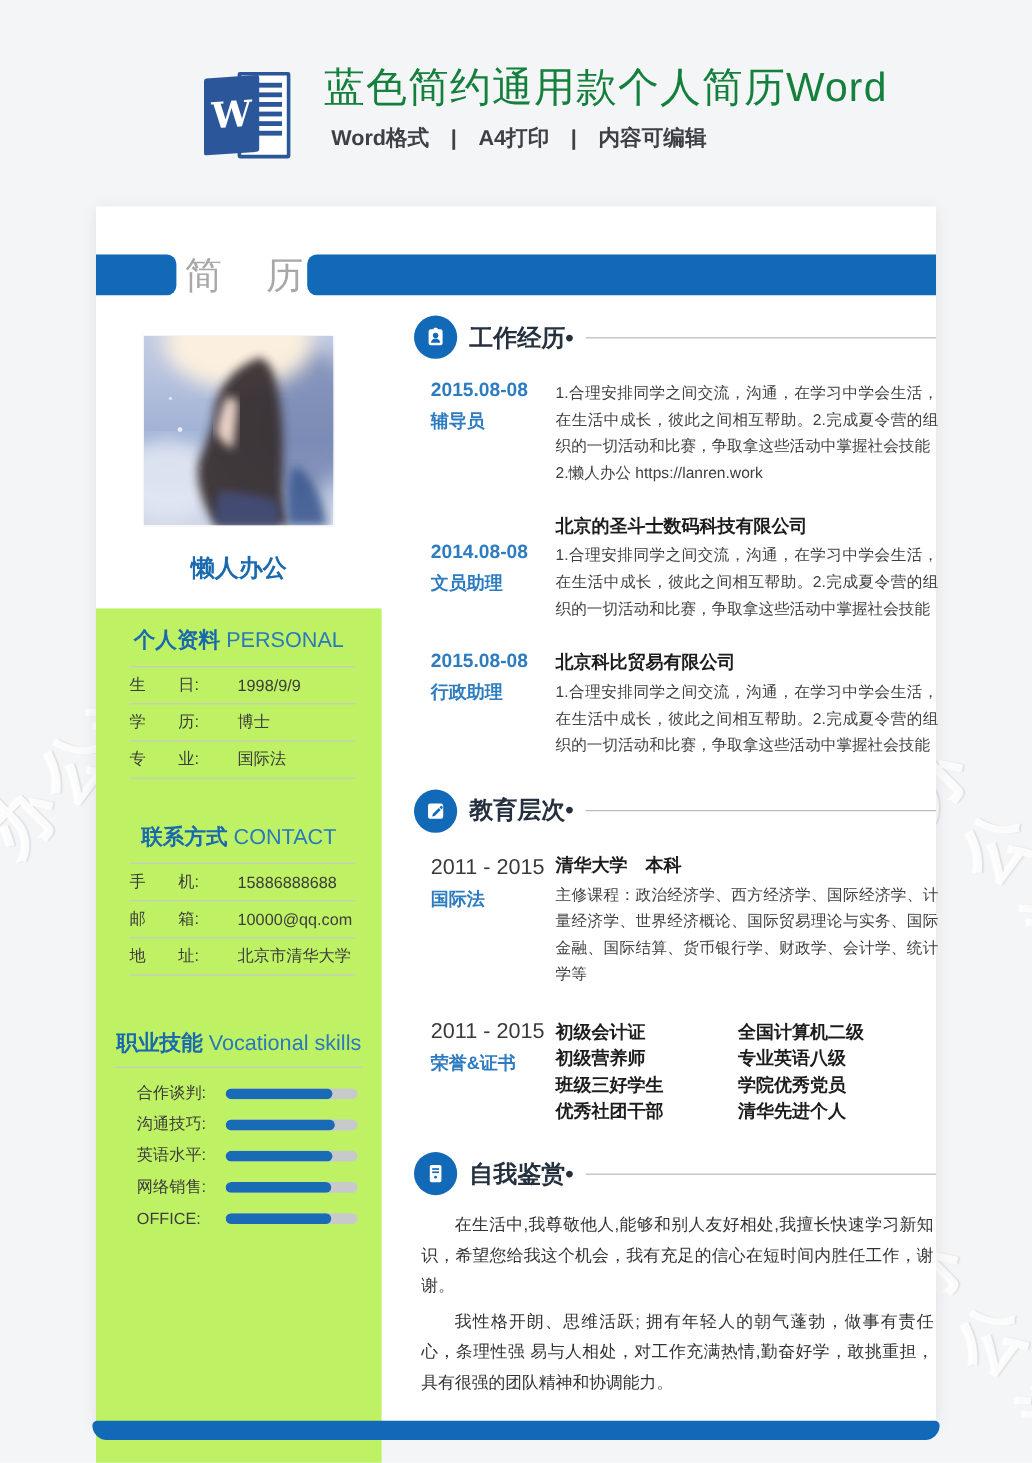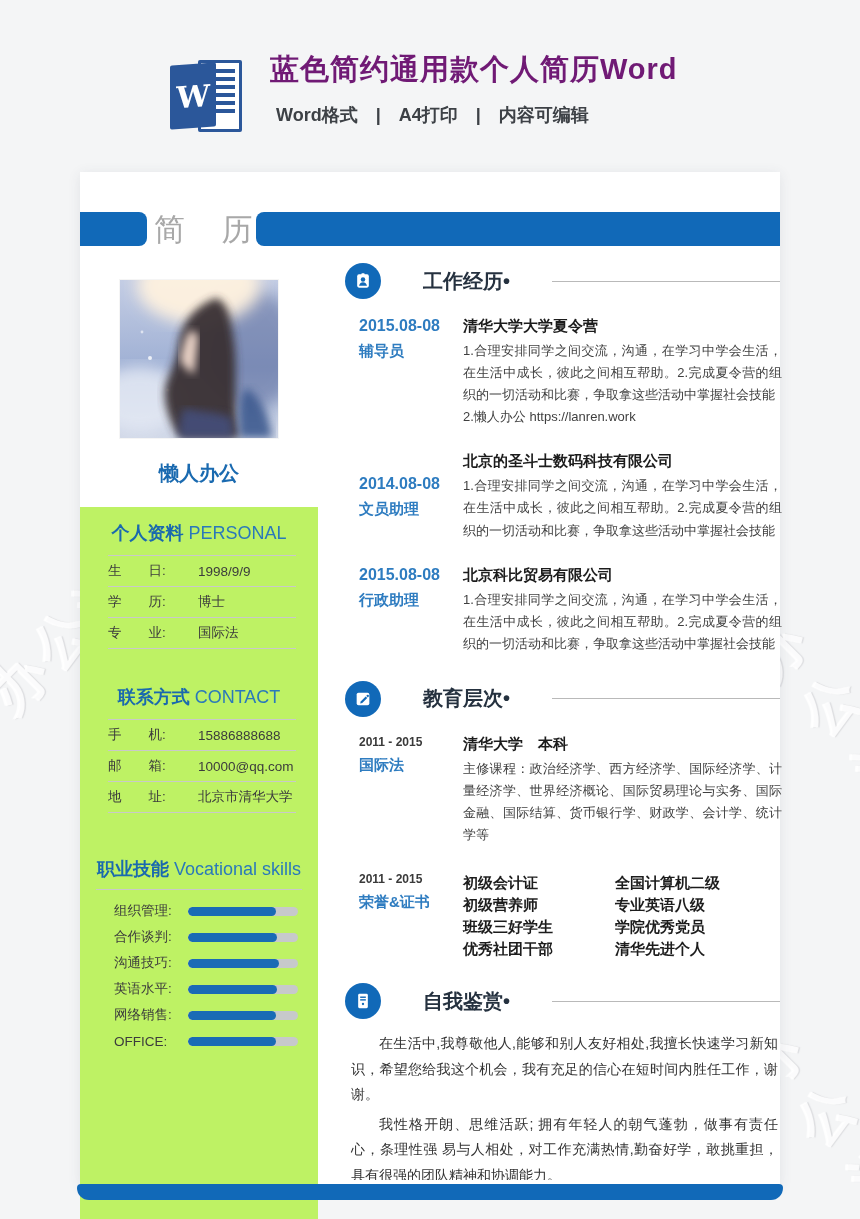--- a/index.html
+++ b/index.html
@@ -21,22 +21,22 @@
   .top { position:absolute; top:0; left:0; width:100%; height:160px; }
   .word-icon { position:absolute; left:170px; top:58px; width:74px; height:78px; }
   .word-icon .doc { position:absolute; left:28px; top:2px; width:44px; height:72px;
         background:#fff; border:3px solid #2b579a; border-radius:2px; }
   .word-icon .doc i { display:block; height:4px; background:#2b579a; margin:4px 4px 0 12px; }
   .word-icon .doc i:first-child { margin-top:6px; }
   .word-icon .front { position:absolute; left:0; top:6px; width:46px; height:64px;
         background:#2b579a; transform:skewY(-4deg); border-radius:2px;
         display:flex; align-items:center; justify-content:center;
         color:#fff; font-size:30px; font-weight:700; font-family:"DejaVu Serif",serif; }
-  .main-title { position:absolute; left:270px; top:50px; font-size:29px; font-weight:700;
-        color:#701a75; letter-spacing:1px; white-space:nowrap; }
+  .main-title { position:absolute; left:270px; top:50px; font-size:34px; font-weight:400;
+        color:#15803d; letter-spacing:1px; white-space:nowrap; }
   .sub-title { position:absolute; left:276px; top:103px; font-size:18px; font-weight:700;
         color:#3d4146; white-space:pre; }
 
   
   .page { position:absolute; left:80px; top:172px; width:700px; height:1014px;
         background:#fff; box-shadow:0 2px 12px rgba(60,70,90,0.10); }
 
   
   .band { position:absolute; top:40px; left:0; width:100%; height:34px; }
   .band-left { position:absolute; left:0; top:0; width:67px; height:34px;
@@ -62,31 +62,31 @@
   .gap { height:36px; }
   .skills-h { margin:0 16px 8px; padding-bottom:8px; border-bottom:1px solid #c9c9c9; }
   .srow { display:flex; align-items:center; height:26px; margin:0 20px 0 34px;
         font-size:13.5px; color:#3c3c3c; }
   .s-label { width:74px; white-space:nowrap; }
   .bar { flex:1; height:9px; background:#c7c9cb; border-radius:5px; position:relative; overflow:hidden; }
   .bar-fill { position:absolute; left:0; top:0; bottom:0; background:#1a6bb5; border-radius:5px; }
 
   
   .right { position:absolute; left:265px; top:88px; width:437px; height:920px; overflow:hidden; }
-  .sec-head { display:flex; align-items:center;gap:32px; }
+  .sec-head { display:flex; align-items:center; }
   .sec-icon { width:36px; height:36px; border-radius:50%; background:#1169b8; flex:0 0 36px;
         display:flex; align-items:center; justify-content:center; }
   .sec-title { font-size:20px; font-weight:700; color:#25313f; margin-left:10px; white-space:nowrap; }
   .sec-line { flex:1; height:1px; background:#b9b9b9; margin:0 2px 0 10px; }
 
   .entry { display:flex; padding-left:14px; margin-top:18px; }
   .meta { width:104px; flex:0 0 104px; }
   .meta .date { font-size:16px; font-weight:700; color:#2e7cc0; white-space:nowrap; }
   .meta .role { font-size:15px; font-weight:700; color:#2e7cc0; margin-top:7px; white-space:nowrap; }
-  .meta.plain .date { color:#3a3a3a; font-weight:700; font-size:12px; }
+  .meta.plain .date { color:#3a3a3a; font-weight:400; font-size:18px; }
   .body { flex:1; }
   .org { font-size:15px; font-weight:700; color:#1c1c1c; margin-bottom:4px; white-space:nowrap; }
   .desc { font-size:13px; color:#3f3f3f; line-height:1.7; text-align:justify; }
 
   .honor-grid { display:grid; grid-template-columns:152px 1fr; row-gap:3px; margin-top:2px; }
   .honor-item { font-size:15px; font-weight:700; color:#1c1c1c; white-space:nowrap; }
 
   .self-text { margin-top:12px; padding:0 4px 0 6px; }
   .self-text p { font-size:14px; color:#333; line-height:1.82; text-indent:2em;
         text-align:justify; margin-top:4px; }
@@ -200,26 +200,20 @@
               <span class="f-label">地　　址:</span>
               <span class="f-value">北京市清华大学</span>
             </div>
         </div>
 
         <div class="gap" style="height:44px;"></div>
 
         <div class="sec-h skills-h"><b>职业技能</b> <span>Vocational skills</span></div>
         <div>
           <div class="srow">
-              <span class="s-label">组织管理:</span>
-              <span class="bar">
-                <span class="bar-fill" style="width: 80%;"></span>
-              </span>
-            </div>
-          <div class="srow">
               <span class="s-label">合作谈判:</span>
               <span class="bar">
                 <span class="bar-fill" style="width: 81%;"></span>
               </span>
             </div>
           <div class="srow">
               <span class="s-label">沟通技巧:</span>
               <span class="bar">
                 <span class="bar-fill" style="width: 83%;"></span>
               </span>
@@ -261,21 +255,20 @@
           <span class="sec-title">工作经历•</span>
           <span class="sec-line"></span>
         </div>
 
         <div class="entry">
           <div class="meta">
             <div class="date">2015.08-08</div>
             <div class="role">辅导员</div>
           </div>
           <div class="body">
-            <div class="org">清华大学大学夏令营</div>
             <div class="desc">1.合理安排同学之间交流，沟通，在学习中学会生活，在生活中成长，彼此之间相互帮助。2.完成夏令营的组织的一切活动和比赛，争取拿这些活动中掌握社会技能</div>
             <div class="desc">2.懒人办公 https://lanren.work</div>
           </div>
         </div>
 
         <div class="entry" style="margin-top:24px;align-items:center;">
           <div class="meta">
             <div class="date">2014.08-08</div>
             <div class="role">文员助理</div>
           </div>

